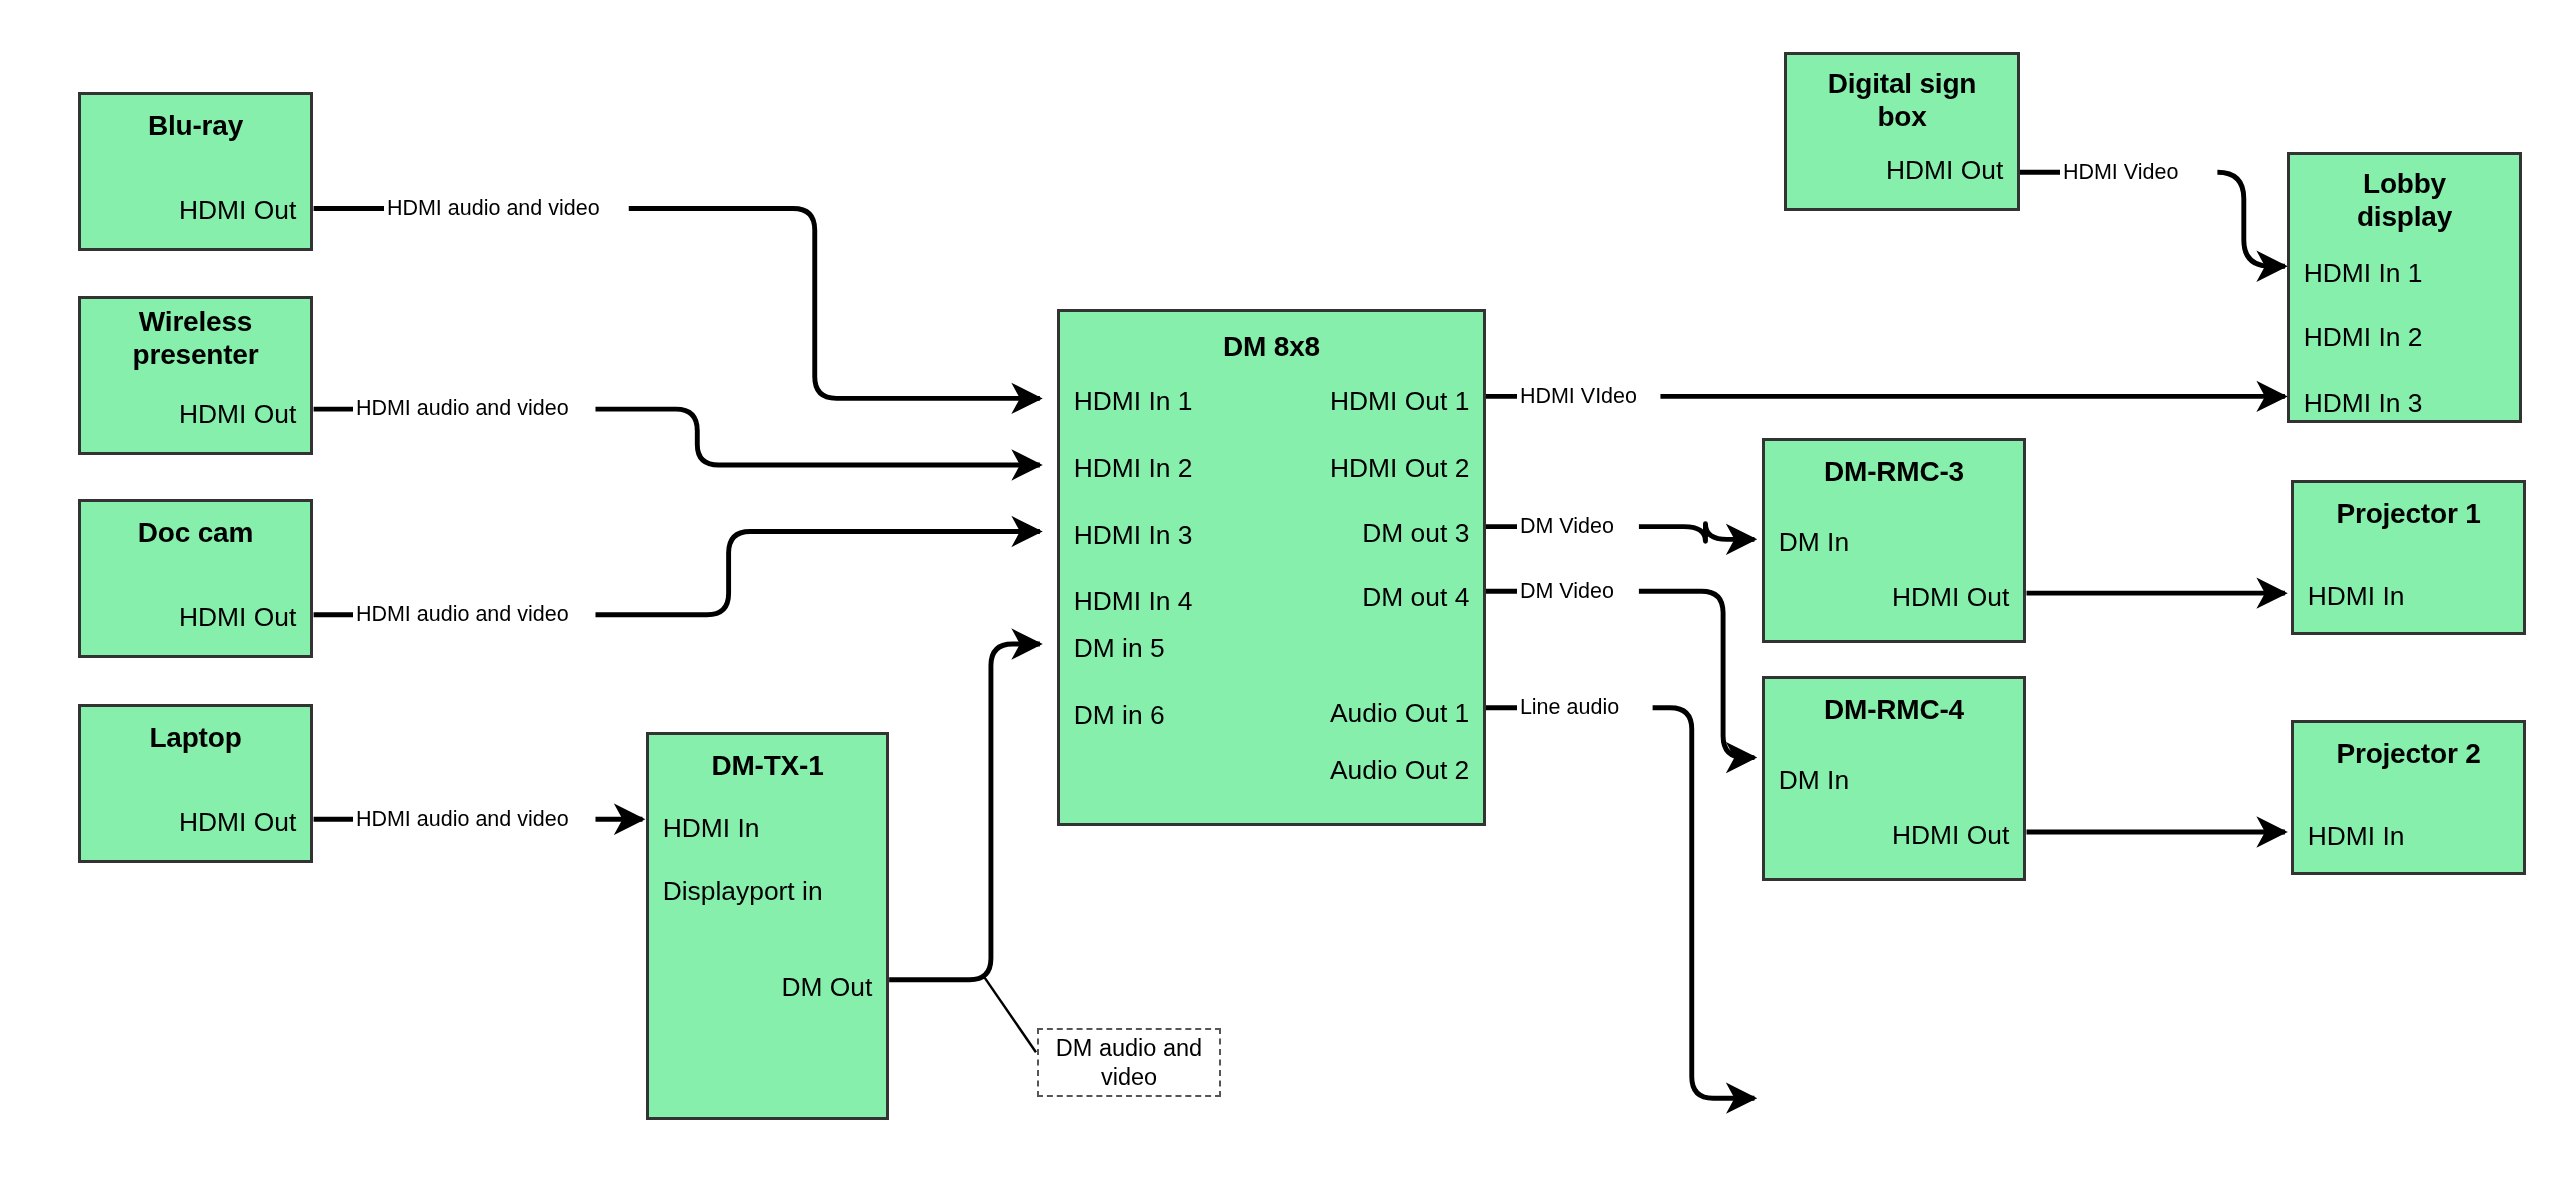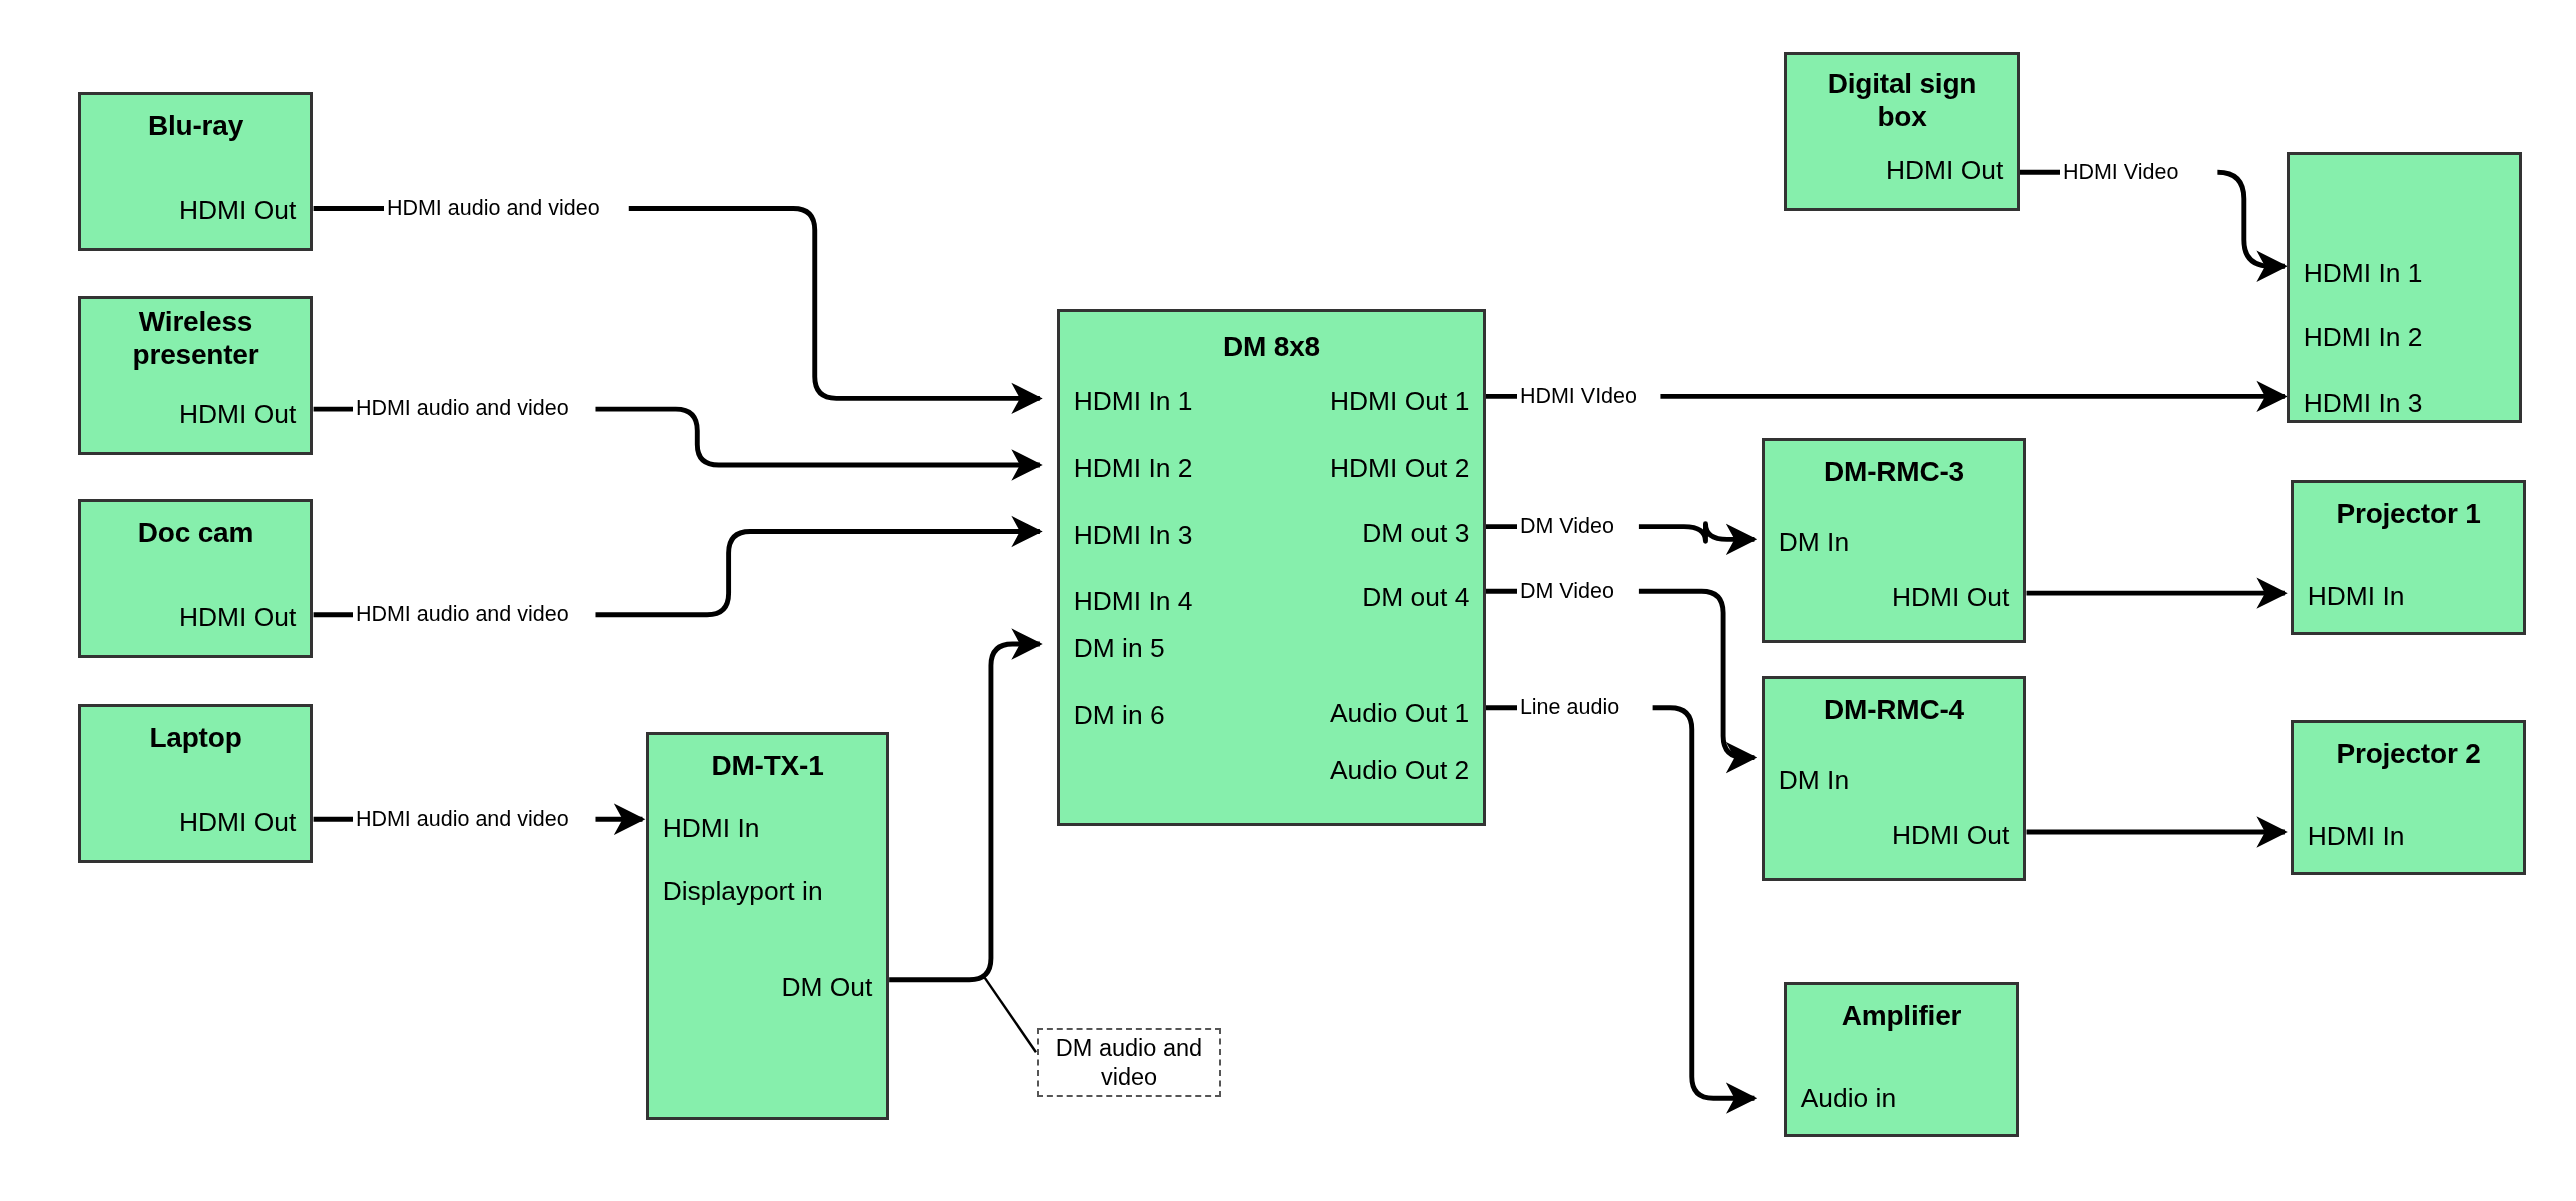--- a/index.html
+++ b/index.html
@@ -172,20 +172,22 @@
     <div class="port right" style="right:13.7px; top:445px;">Audio Out 2</div>
   </div>
 
   <div class="node" style="left:1784px; top:52px; width:236px; height:159px;">
     <div class="node-title" style="top:11.7px; white-space:pre-line;">Digital sign
 box</div>
     <div class="port right" style="right:13.7px; top:102px;">HDMI Out</div>
   </div>
 
   <div class="node" style="left:2287px; top:152px; width:235px; height:271px;">
+    <div class="node-title" style="top:11.7px; white-space:pre-line;">Lobby
+display</div>
     <div class="port left" style="left:13.7px; top:105px;">HDMI In 1</div>
     <div class="port left" style="left:13.7px; top:169px;">HDMI In 2</div>
     <div class="port left" style="left:13.7px; top:235px;">HDMI In 3</div>
   </div>
 
   <div class="node" style="left:1762px; top:438px; width:264px; height:205px;">
     <div class="node-title" style="top:13.7px;">DM-RMC-3</div>
     <div class="port left" style="left:13.7px; top:88px;">DM In</div>
     <div class="port right" style="right:13.7px; top:143px;">HDMI Out</div>
   </div>
@@ -199,24 +201,20 @@
   <div class="node" style="left:2291px; top:480px; width:235px; height:155px;">
     <div class="node-title" style="top:13.7px;">Projector 1</div>
     <div class="port left" style="left:13.7px; top:100px;">HDMI In</div>
   </div>
 
   <div class="node" style="left:2291px; top:720px; width:235px; height:155px;">
     <div class="node-title" style="top:13.7px;">Projector 2</div>
     <div class="port left" style="left:13.7px; top:100px;">HDMI In</div>
   </div>
 
-  <div class="node" style="left:1784px; top:982px; width:235px; height:155px;">
-    <div class="node-title" style="top:13.7px;">Amplifier</div>
-    <div class="port left" style="left:13.7px; top:100px;">Audio in</div>
-  </div>
 
   <div class="wire-label" style="left:384px; top:198px;">HDMI audio and video</div>
 
   <div class="wire-label" style="left:353px; top:398px;">HDMI audio and video</div>
 
   <div class="wire-label" style="left:353px; top:604px;">HDMI audio and video</div>
 
   <div class="wire-label" style="left:353px; top:809px;">HDMI audio and video</div>
 
   <div class="wire-label" style="left:2060px; top:162px;">HDMI Video</div>

